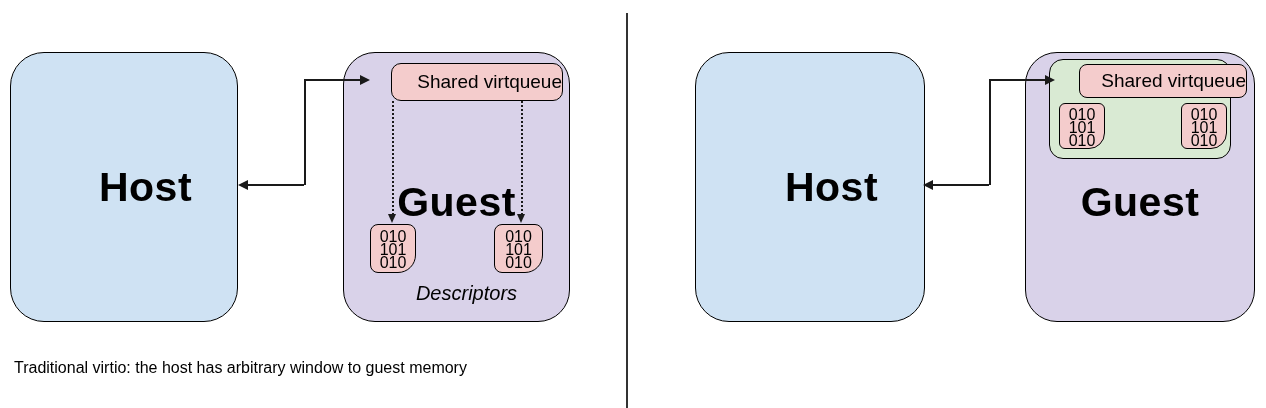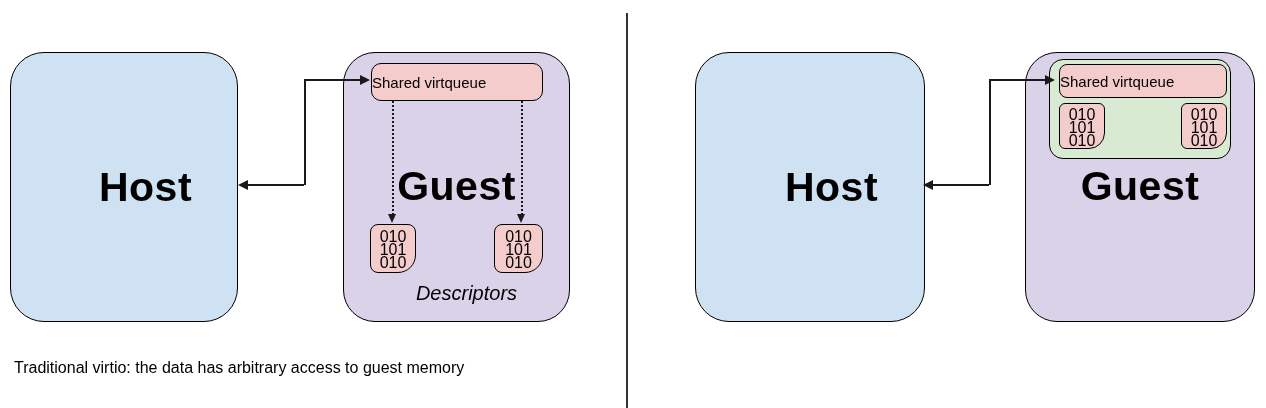--- a/index.html
+++ b/index.html
@@ -20,32 +20,34 @@
   }
   .big-box { border-radius: 34px; }
   .host-guest-label {
     position: absolute;
     left: 0; right: 0;
     text-align: center;
     font-size: 41px;
     font-weight: bold;
     letter-spacing: 0.5px;
     line-height: 42px;
+    margin-top: 16px;
   }
   .host-label-center {
     position: absolute;
     left: 0; right: 0; top: 0; bottom: 0;
     display: flex; align-items: center; justify-content: center;
     font-size: 41px; font-weight: bold; letter-spacing: 0.5px; padding-left: 43px;
   }
   .vq-box {
     border-radius: 10px;
-    display: flex; align-items: center; justify-content: flex-start;
-    font-size: 15px;
+    display: flex; align-items: center; justify-content: flex-end;
+    font-size: 19px;
     border-width: 1.3px;
+    margin-left: 20px;
   }
   .bits-box {
     border-radius: 8px 8px 18px 8px;
     border-width: 1.3px;
     font-size: 16px;
     line-height: 13px;
     text-align: center;
     padding-top: 5px;
   }
   .descriptors-label {
@@ -107,21 +109,21 @@
 
       <div class="descriptors-label" style="top:229px;">Descriptors</div>
     </div>
 
     <div class="hline" style="left:304px;top:79px;width:58px;"></div>
     <div class="tri tri-right" style="left:360px;top:75px;"></div>
     <div class="vline" style="left:304px;top:80px;height:105px;"></div>
     <div class="hline" style="left:246px;top:184px;width:58px;"></div>
     <div class="tri tri-left" style="left:238px;top:180px;"></div>
 
-    <div class="caption" style="left:14px;top:359px;">Traditional virtio: the data has arbitrary access to guest memory</div>
+    <div class="caption" style="left:14px;top:359px;">Traditional virtio: the host has arbitrary window to guest memory</div>
   </div>
 
   <div class="divider" style="left:626px;top:13px;width:2px;height:395px;"></div>
 
   <div class="abs" style="left:628px;top:0;width:638px;height:408px;">
 
     <div class="box big-box" style="left: 67px; top: 52px; width: 230px; height: 270px; background-color: rgb(207, 226, 243);">
       <div class="host-label-center">Host</div>
     </div>
 

